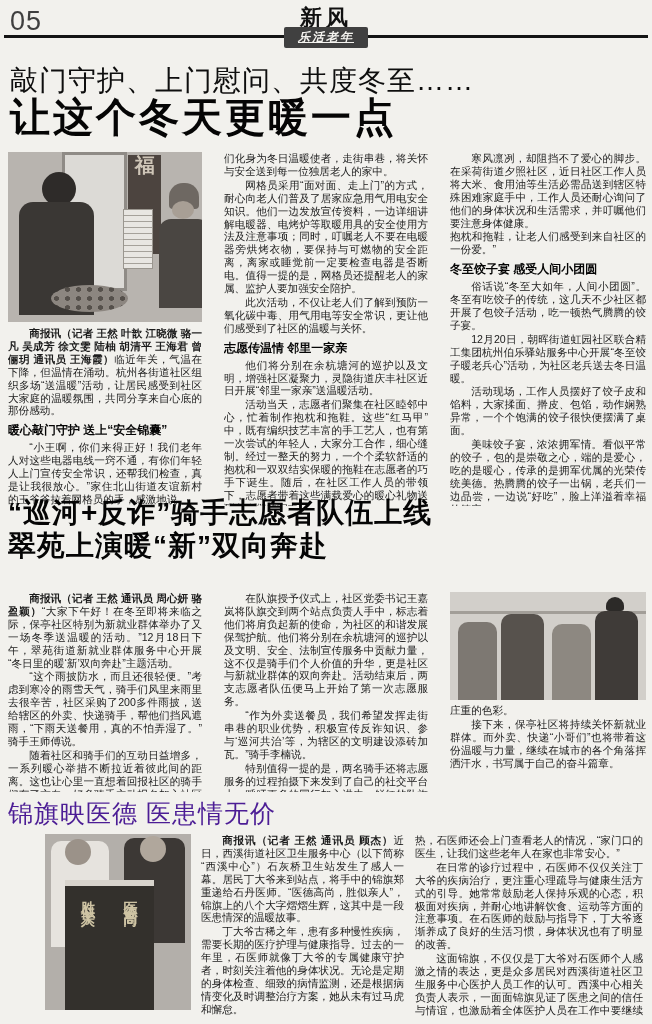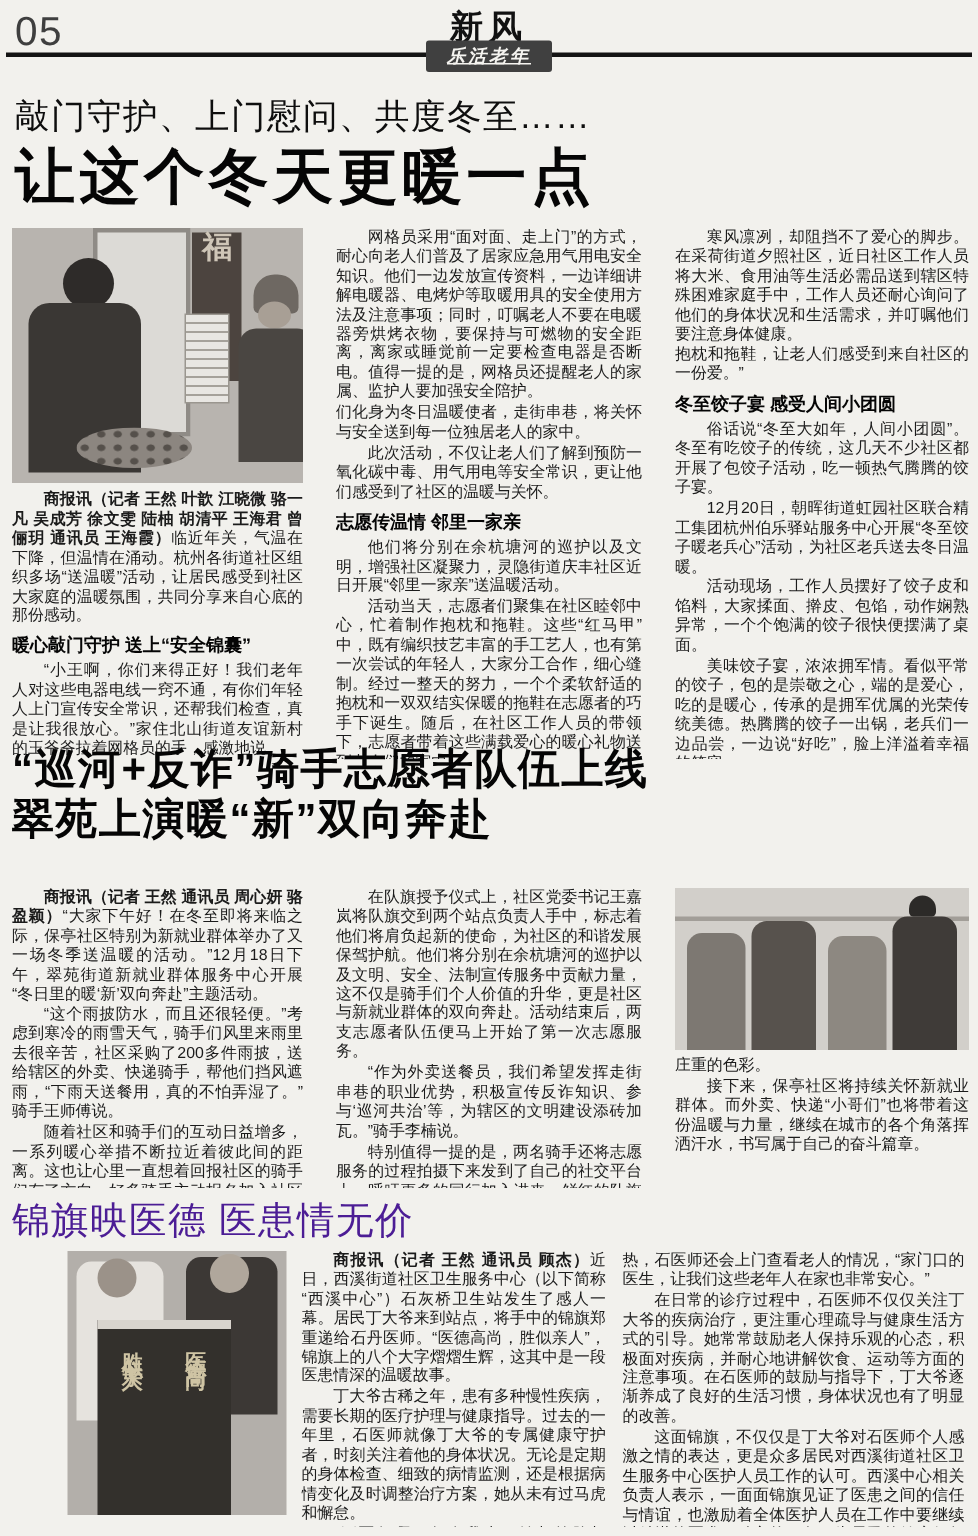--- a/index.html
+++ b/index.html
@@ -14,21 +14,21 @@
   .page-num{position:absolute;left:10px;top:6px;font-size:27px;color:#3f3f3f;letter-spacing:1px;}
   .section-title{position:absolute;left:50%;top:3px;transform:translateX(-50%);font-size:22px;font-weight:700;letter-spacing:4px;color:#111;}
   .section-logo{
     position:absolute;left:50%;top:27px;transform:translateX(-50%);
     background:#404040;color:#f5f4f0;font-size:12px;font-style:italic;font-weight:700;
     padding:2px 14px;border-radius:2px;letter-spacing:2px;white-space:nowrap;z-index:2;text-decoration:underline;
   }
   .hdr-right{position:absolute;right:8px;top:6px;text-align:right;font-size:8.5px;line-height:13px;color:#222;}
   .header-rule{position:absolute;left:4px;right:4px;top:35px;height:2.5px;background:#141414;}
   
-  .kicker{position:absolute;left:10px;top:62px;font-size:23px;color:#0e0e0e;letter-spacing:1px;}
+  .kicker{position:absolute;left:10px;top:62px;font-size:28px;color:#0e0e0e;letter-spacing:1px;}
   .headline-xl{position:absolute;left:10px;top:90px;font-size:40px;font-weight:900;color:#050505;letter-spacing:3px;}
   .headline-l{position:absolute;left:8px;top:496px;font-size:28px;font-weight:900;color:#050505;letter-spacing:1px;line-height:33px;}
   .headline-m{position:absolute;left:8px;top:797px;font-size:25px;font-weight:400;color:#4c1d95;letter-spacing:1px;}
   .body-flex{position:absolute;display:flex;}
   .tcol{overflow:hidden;font-size:10.6px;line-height:12.9px;text-align:justify;color:#1b1b1b;}
   .para{margin:0 0 1px 0;}
   .para.p,.para.byline{text-indent:2em;}
   .para.pcont{text-indent:0;}
   .para.subhead{font-size:12px;font-weight:700;text-indent:0;margin:7px 0 4px 0;color:#050505;}
   .para b{font-weight:700;}
@@ -101,22 +101,22 @@
           </div>
         <div class="tray"></div>
       </div>
       <div>
           <div class="para byline"><b>商报讯（记者 王然 叶歆 江晓微 骆一凡 吴成芳 徐文雯 陆柚 胡清平 王海君 曾俪玥 通讯员 王海霞）</b>临近年关，气温在下降，但温情在涌动。杭州各街道社区组织多场“送温暖”活动，让居民感受到社区大家庭的温暖氛围，共同分享来自心底的那份感动。</div>
           <div class="para subhead">暖心敲门守护 送上“安全锦囊”</div>
           <div class="para p">“小王啊，你们来得正好！我们老年人对这些电器电线一窍不通，有你们年轻人上门宣传安全常识，还帮我们检查，真是让我很放心。”家住北山街道友谊新村的王爷爷拉着网格员的手，感激地说。</div>
         </div>
     </div>
     <div class="tcol" style="width:204px;">
+        <div class="para pcont">们化身为冬日温暖使者，走街串巷，将关怀与安全送到每一位独居老人的家中。</div>
         <div class="para p">网格员采用“面对面、走上门”的方式，耐心向老人们普及了居家应急用气用电安全知识。他们一边发放宣传资料，一边详细讲解电暖器、电烤炉等取暖用具的安全使用方法及注意事项；同时，叮嘱老人不要在电暖器旁烘烤衣物，要保持与可燃物的安全距离，离家或睡觉前一定要检查电器是否断电。值得一提的是，网格员还提醒老人的家属、监护人要加强安全陪护。</div>
-        <div class="para pcont">们化身为冬日温暖使者，走街串巷，将关怀与安全送到每一位独居老人的家中。</div>
         <div class="para p">此次活动，不仅让老人们了解到预防一氧化碳中毒、用气用电等安全常识，更让他们感受到了社区的温暖与关怀。</div>
         <div class="para subhead">志愿传温情 邻里一家亲</div>
         <div class="para p">他们将分别在余杭塘河的巡护以及文明，增强社区凝聚力，灵隐街道庆丰社区近日开展“邻里一家亲”送温暖活动。</div>
         <div class="para p">活动当天，志愿者们聚集在社区睦邻中心，忙着制作抱枕和拖鞋。这些“红马甲”中，既有编织技艺丰富的手工艺人，也有第一次尝试的年轻人，大家分工合作，细心缝制。经过一整天的努力，一个个柔软舒适的抱枕和一双双结实保暖的拖鞋在志愿者的巧手下诞生。随后，在社区工作人员的带领下，志愿者带着这些满载爱心的暖心礼物送到老人们的家中。</div>
       </div>
     <div class="tcol" style="width:196px;">
         <div class="para p">寒风凛冽，却阻挡不了爱心的脚步。在采荷街道夕照社区，近日社区工作人员将大米、食用油等生活必需品送到辖区特殊困难家庭手中，工作人员还耐心询问了他们的身体状况和生活需求，并叮嘱他们要注意身体健康。</div>
         <div class="para pcont">抱枕和拖鞋，让老人们感受到来自社区的一份爱。”</div>
         <div class="para subhead">冬至饺子宴 感受人间小团圆</div>
         <div class="para p">俗话说“冬至大如年，人间小团圆”。冬至有吃饺子的传统，这几天不少社区都开展了包饺子活动，吃一顿热气腾腾的饺子宴。</div>

